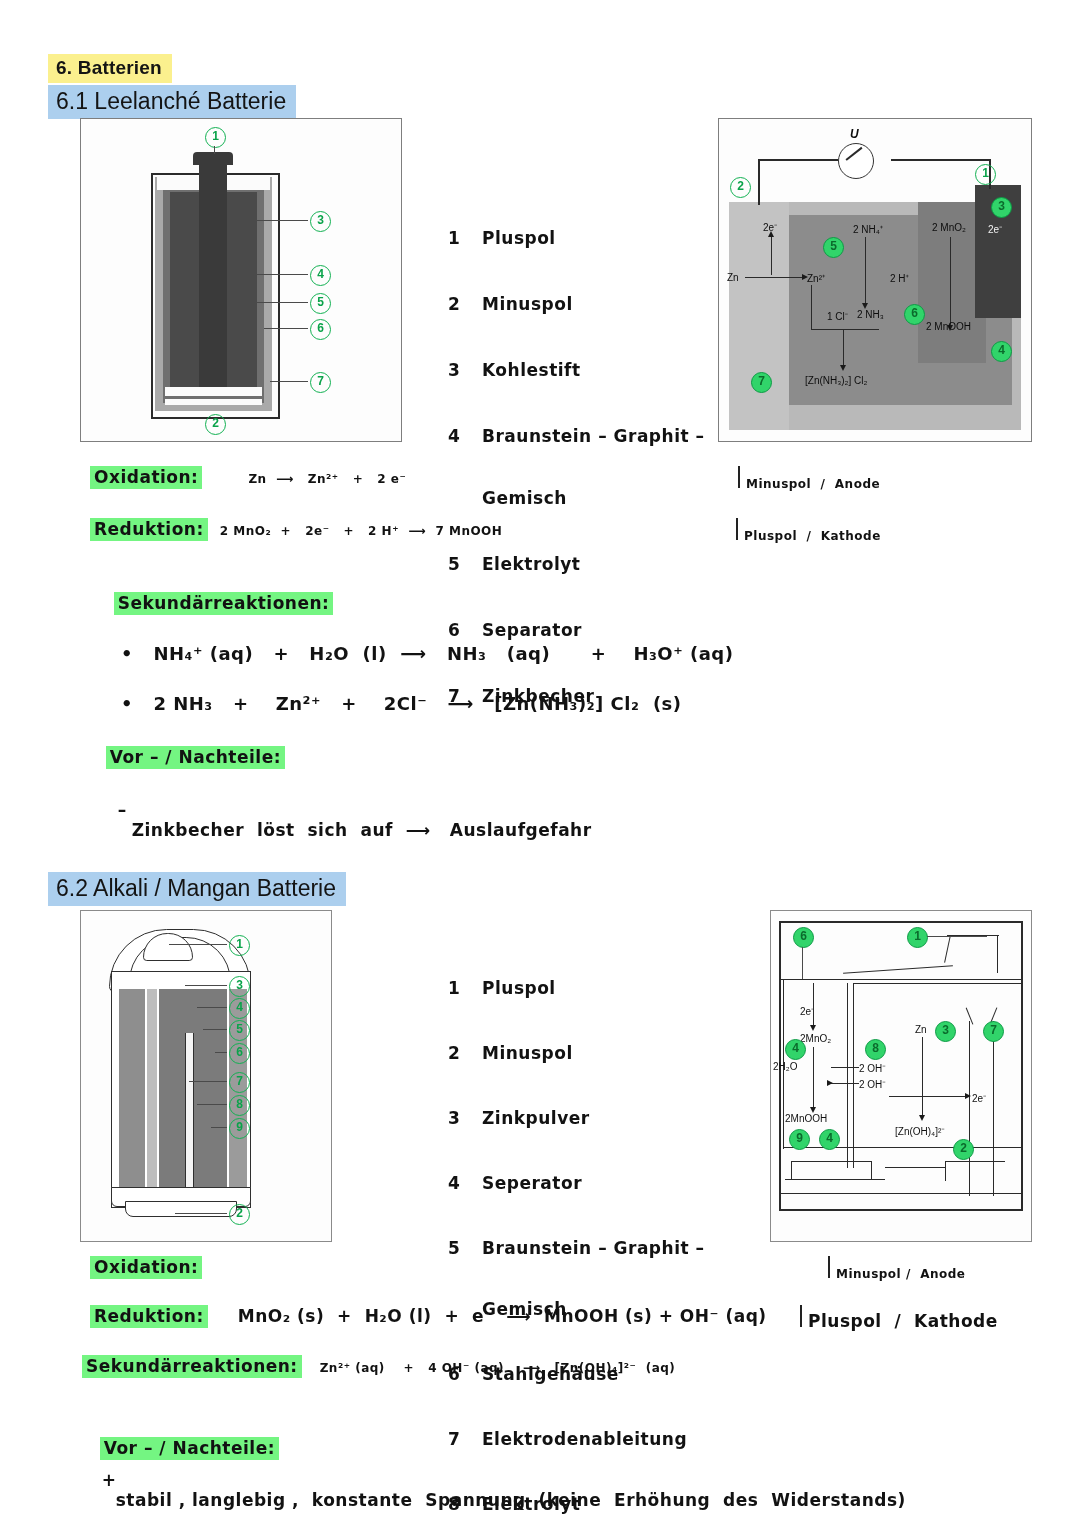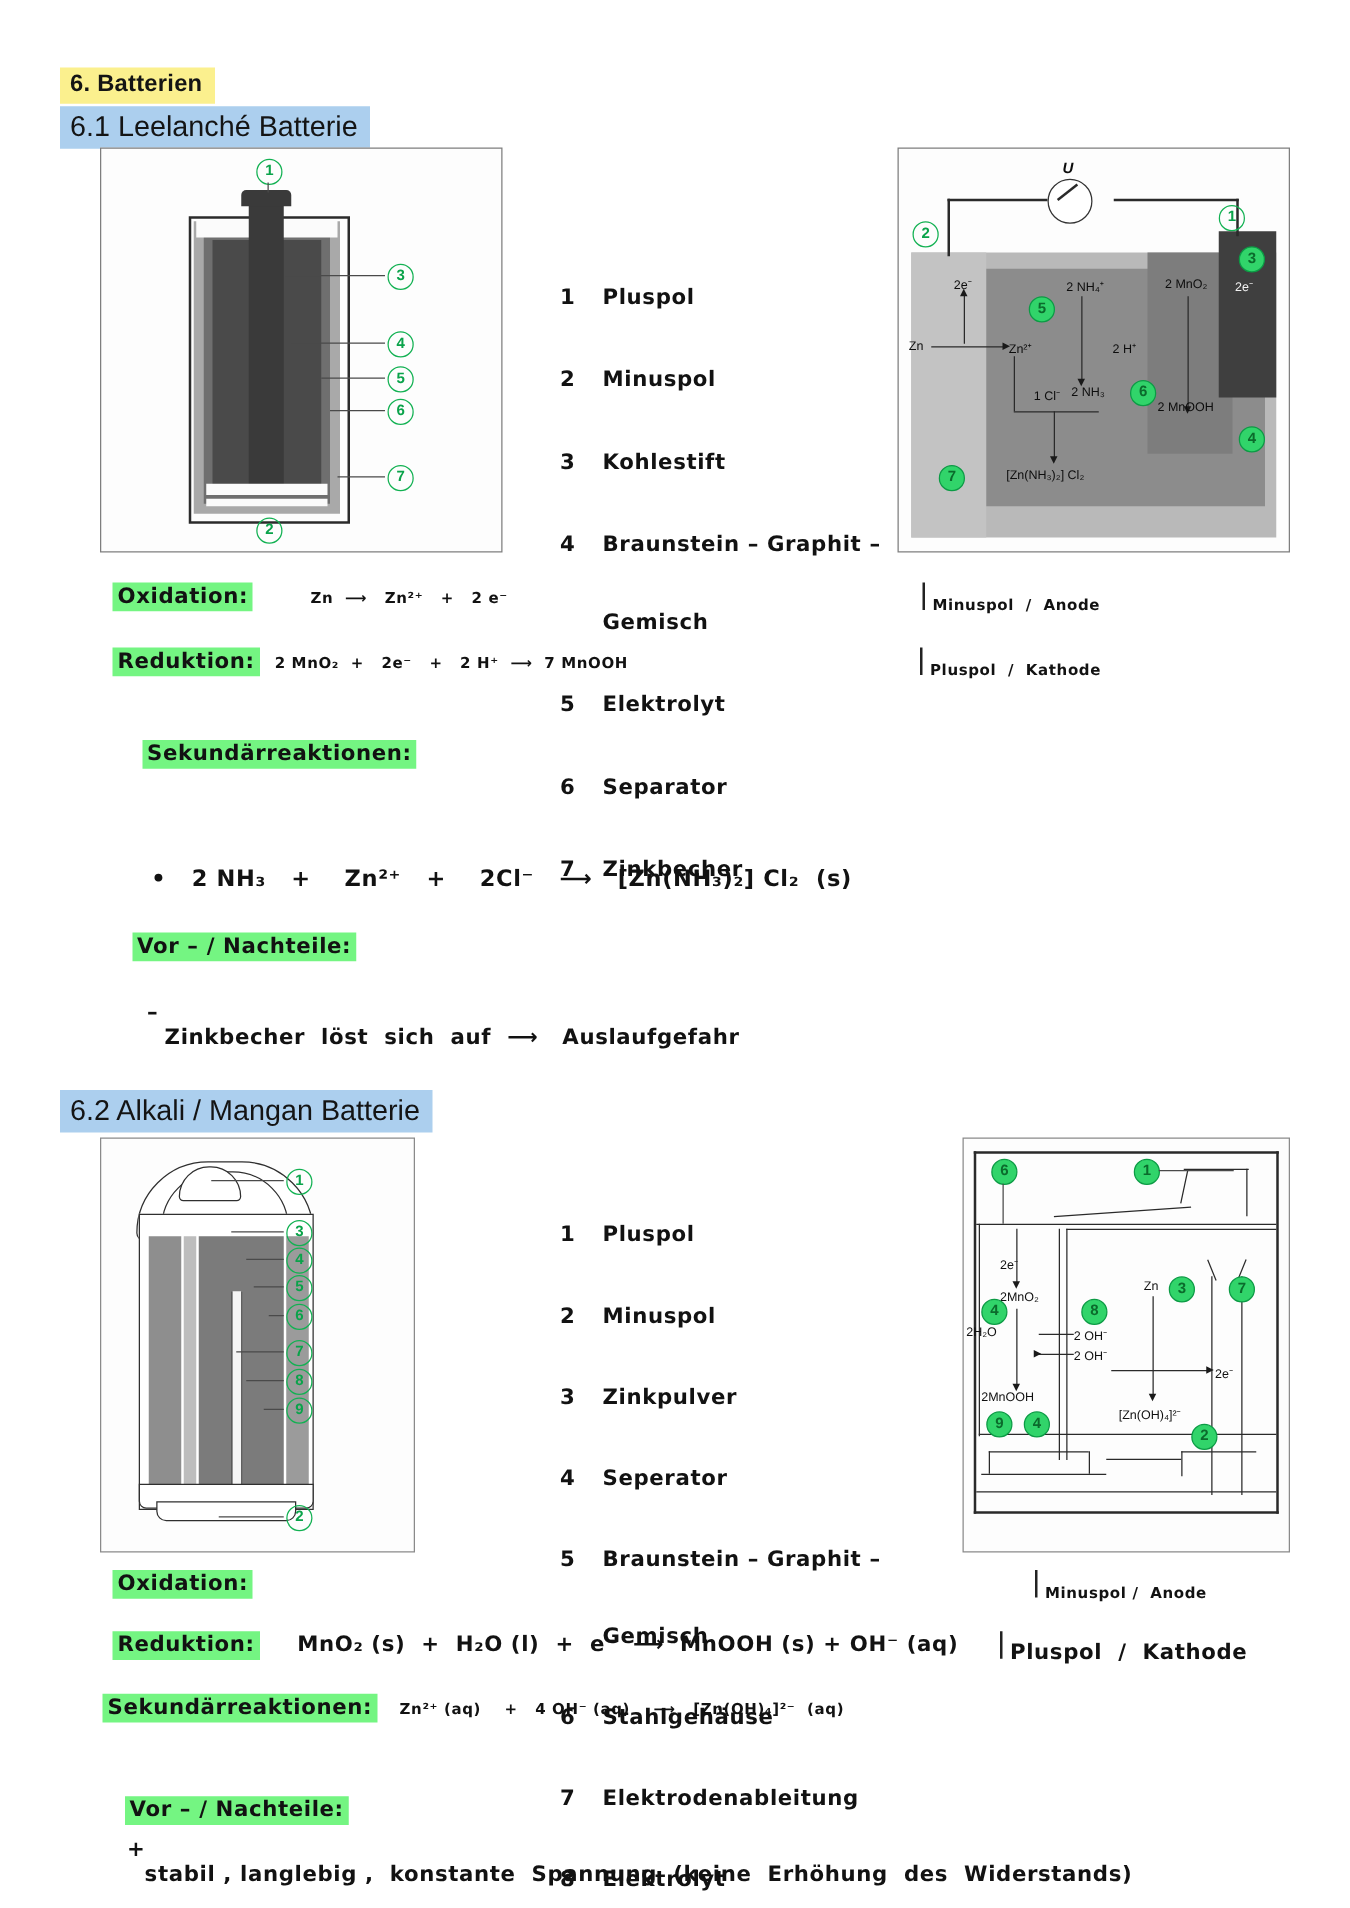--- a/index.html
+++ b/index.html
@@ -224,20 +224,23 @@
     <span class="eqbody" style="margin-left:12px;">2 MnO₂  +   2e⁻   +   2 H⁺  ⟶  7 MnOOH</span>
   </div>
   <div class="eqrow hw" style="left:736px;top:518px;">
     <span class="bar"></span>
     <span class="eqbody">Pluspol  /  Kathode</span>
   </div>
 
   <div class="hw" style="position:absolute;left:88px;top:573px;font-size:17px;">
     <span class="hi">Sekundärreaktionen:</span>
   </div>
+  <div class="hw" style="position:absolute;left:94px;top:622px;font-size:18px;">
+    <span>•&nbsp;&nbsp;&nbsp;</span><span>NH₄⁺ (aq)   +   H₂O  (l)  ⟶   NH₃   (aq)      +    H₃O⁺ (aq)</span>
+  </div>
   <div class="hw" style="position:absolute;left:94px;top:672px;font-size:18px;">
     <span>•&nbsp;&nbsp;&nbsp;</span><span>2 NH₃   +    Zn²⁺   +    2Cl⁻   ⟶   [Zn(NH₃)₂] Cl₂  (s)</span>
   </div>
 
   <div class="hw" style="position:absolute;left:80px;top:727px;font-size:17px;">
     <span class="hi">Vor – / Nachteile:</span>
   </div>
   <div class="hw" style="position:absolute;left:92px;top:780px;font-size:17px;">
     <span>–</span>
     <span style="margin-left:14px;">Zinkbecher  löst  sich  auf  ⟶   Auslaufgefahr</span>

